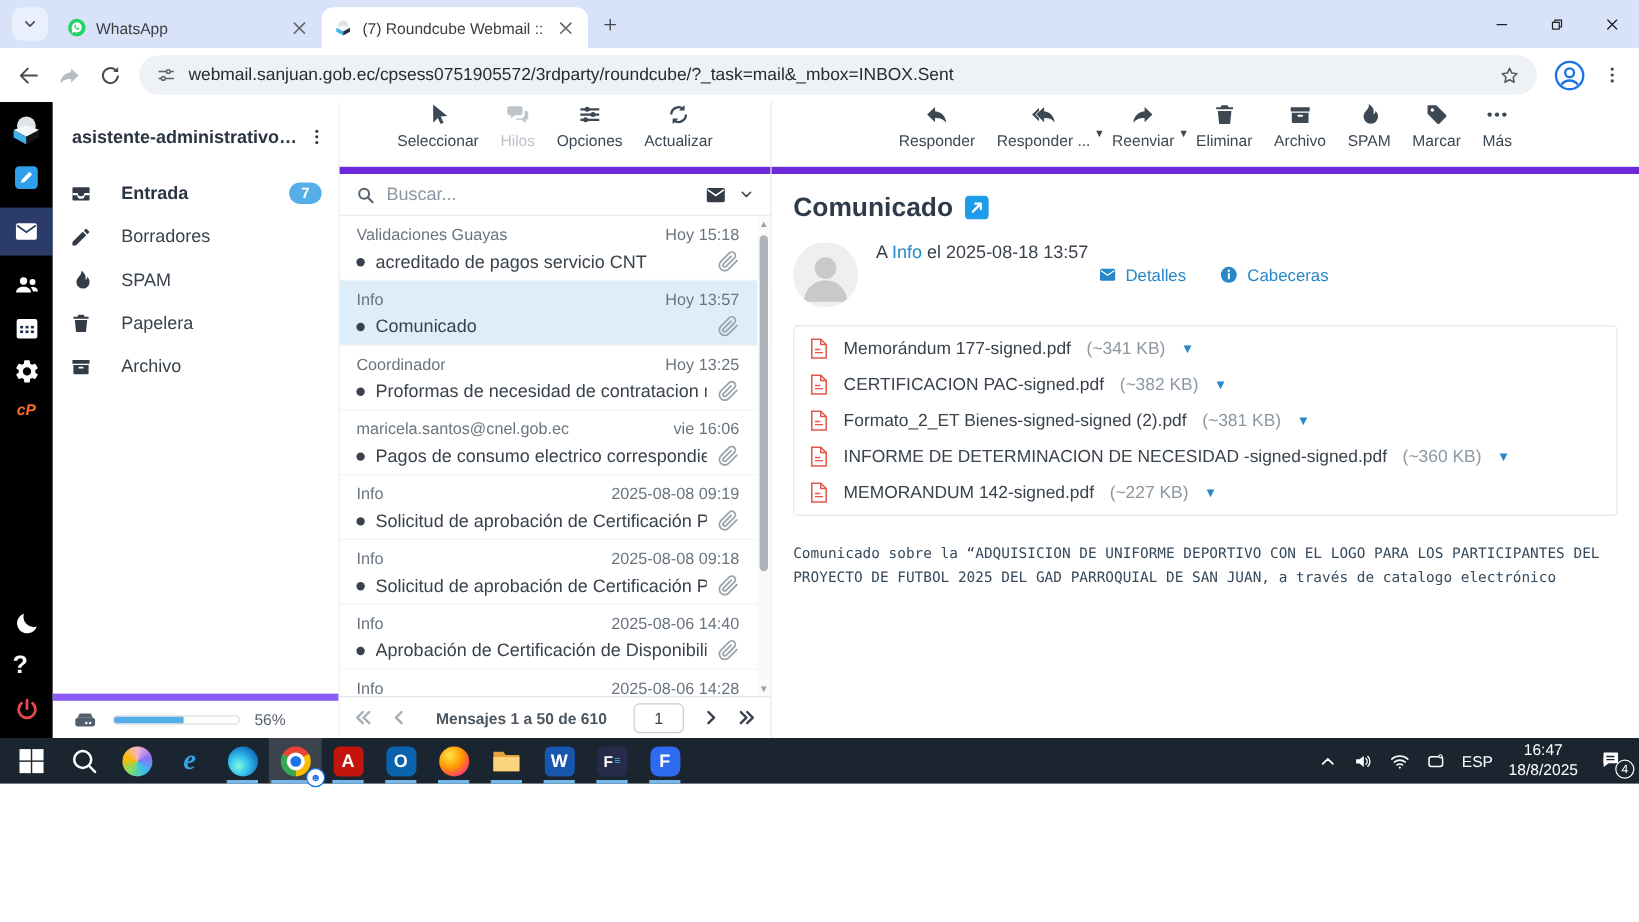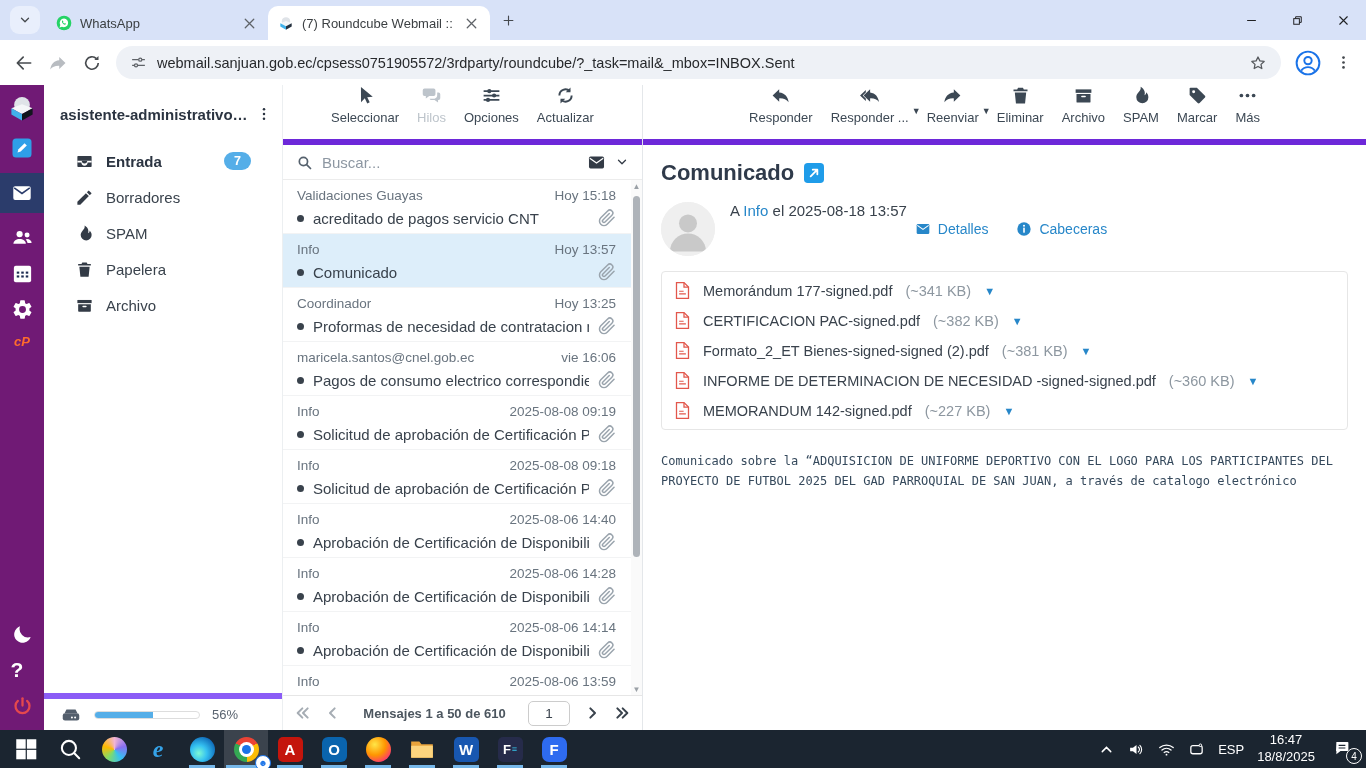--- a/index.html
+++ b/index.html
@@ -1,17 +1,17 @@
 <!DOCTYPE html>
 <html><head>
 <meta charset="utf-8">
 <style>
   *{margin:0;padding:0;box-sizing:border-box}
   html,body{width:1366px;height:768px;overflow:hidden;font-family:"Liberation Sans",sans-serif;background:#fff}
-  .stage{position:relative;width:1366px;height:768px;display:flex;flex-direction:column}
+  .stage{position:relative;width:1366px;height:653px;display:flex;flex-direction:column}
   [data-icon]{display:inline-flex;align-items:center;justify-content:center}
   [data-icon] svg{width:100%;height:100%;display:block}
 
   
   .tabstrip{height:40px;background:#d8e2f8;display:flex;align-items:flex-end;position:relative;flex:none}
   .tabsearch{width:30px;height:28px;margin:0 6px 6px 10px;border-radius:9px;background:#e9effc;display:flex;align-items:center;justify-content:center;color:#45494e}
   .tabsearch .ic{width:14px;height:14px}
   .tab{width:222px;height:34px;display:flex;align-items:center;gap:8px;padding:0 10px;color:#3c4043;font-size:13px;border-radius:10px 10px 0 0;overflow:hidden}
   .tab .title{flex:1;white-space:nowrap;overflow:hidden}
   .tab .tclose{width:17px;height:17px;color:#5f6368;flex:none}
@@ -27,36 +27,36 @@
   .navic.dis{color:#b8bcc1}
   .omnibox{flex:1;height:33px;background:#eef1f6;border-radius:17px;display:flex;align-items:center;padding:0 14px;gap:10px}
   .omnibox .tune{width:17px;height:17px;color:#5f6368}
   .url{flex:1;font-size:14.5px;color:#27292c;white-space:nowrap;overflow:hidden}
   .star{width:18px;height:18px;color:#55585c}
   .profile{width:26px;height:26px}
   .kebab{width:17px;height:17px;color:#45494e}
 
   
   .app{flex:1;display:flex;min-height:0}
-  .rail{width:44px;background:#701a75;display:flex;flex-direction:column;align-items:center;padding:8px 0 12px;gap:13px;flex:none}
+  .rail{width:44px;background:#000000;display:flex;flex-direction:column;align-items:center;padding:8px 0 12px;gap:13px;flex:none}
   .rail .logo{width:30px;height:30px}
   .railbtn{width:23px;height:23px;color:#fff}
   .railbtn.compose{color:#2e9fe8;width:24px;height:24px}
   .railblock{width:44px;height:40px;background:#2b3c6b;display:flex;align-items:center;justify-content:center}
   .railblock .ic{width:22px;height:22px;color:#fff}
   .cp{color:#ff6c2c;font-weight:bold;font-style:italic;font-size:13px}
   .railspace{flex:1}
   .railbtn.power{color:#e5484d}
   .railbtn.help{font-size:21px;font-weight:bold;color:#fff;line-height:1}
 
   .folders{width:239px;background:#fff;border-right:1px solid #eceff1;display:flex;flex-direction:column;flex:none}
   .acctbar{height:58px;display:flex;align-items:center;padding:0 10px 0 16px;gap:6px;flex:none}
   .acct{flex:1;font-weight:bold;font-size:15px;color:#2b3441;white-space:nowrap;overflow:hidden;text-overflow:ellipsis}
   .acctbar .kb{width:16px;height:16px;color:#2b3441;flex:none}
-  .folder{height:36px;display:flex;align-items:center;gap:12px;padding:0 31px;font-size:15px;color:#39424c;cursor:pointer}
+  .folder{height:36px;display:flex;align-items:center;gap:24px;padding:0 14px;font-size:15px;color:#39424c;cursor:pointer}
   .folder .fic{width:19px;height:19px;color:#333b46;flex:none}
   .folder.bold{font-weight:bold;color:#2b3441}
   .folder.active{background:#e2f0fa}
   .fbadge{margin-left:auto;background:#55aee8;color:#fff;font-size:12.5px;font-weight:bold;padding:2px 10px;border-radius:10px}
   .quota{margin-top:auto;border-top:6px solid #8b5cf6;height:37px;display:flex;align-items:center;gap:12px;padding:0 16px;flex:none}
   .quota .sic{width:22px;height:22px}
   .qbar{width:106px;height:8px;border:1px solid #ddd;border-radius:4px;background:#fff;overflow:hidden}
   .qfill{height:100%;background:#55aee8}
   .qtext{font-size:13px;color:#5a6470}
 

